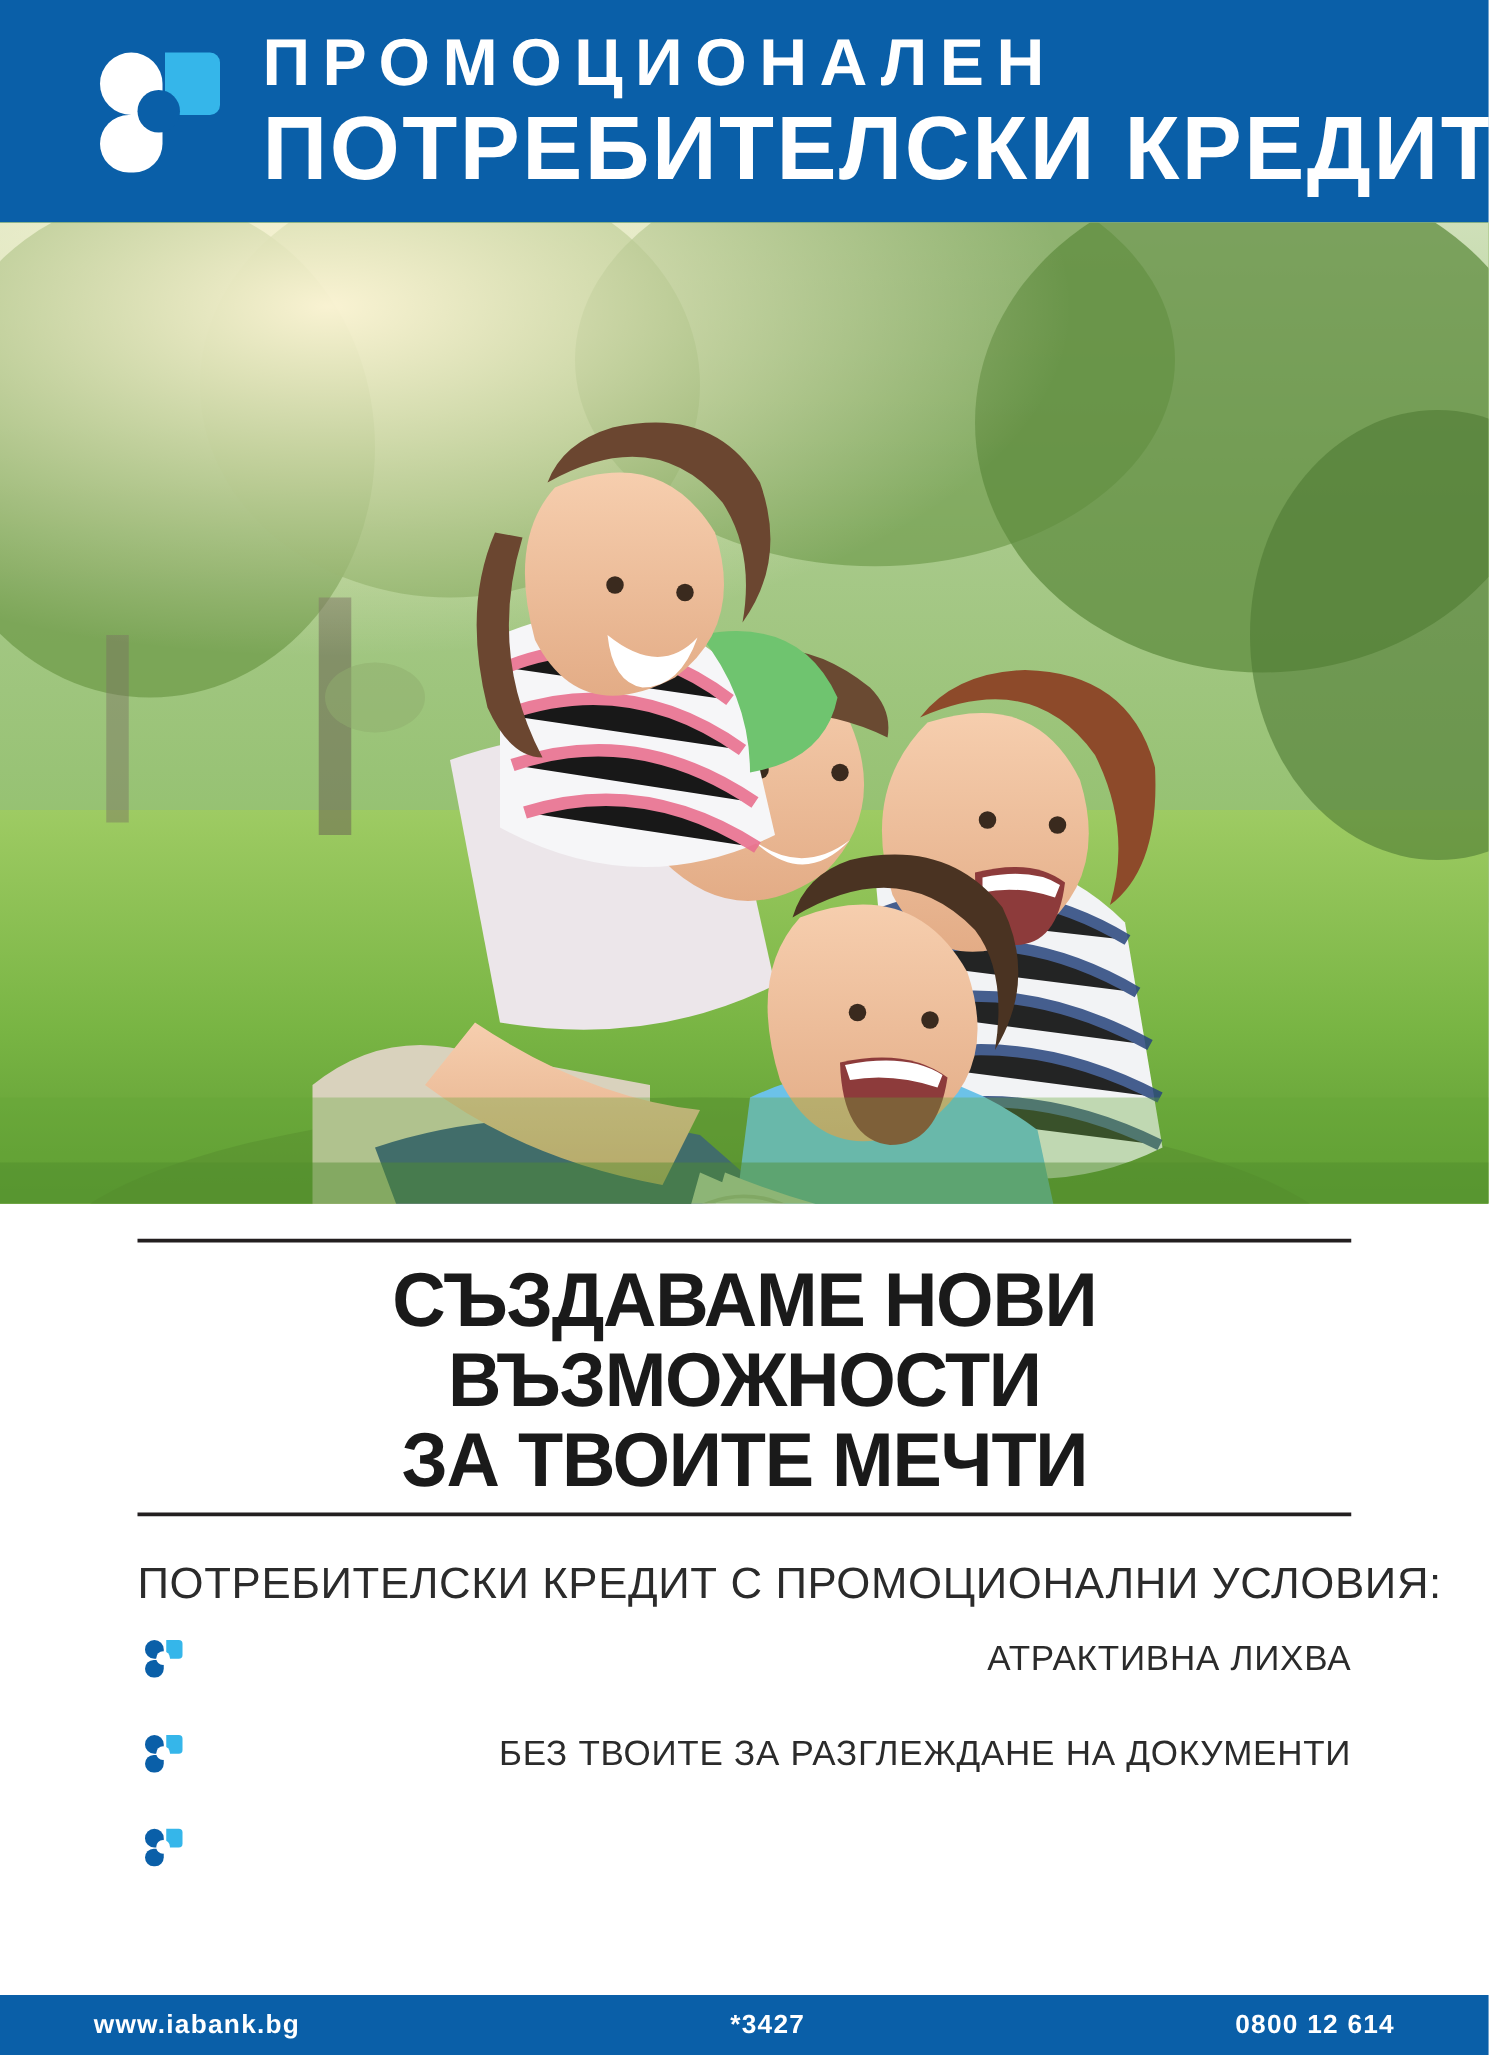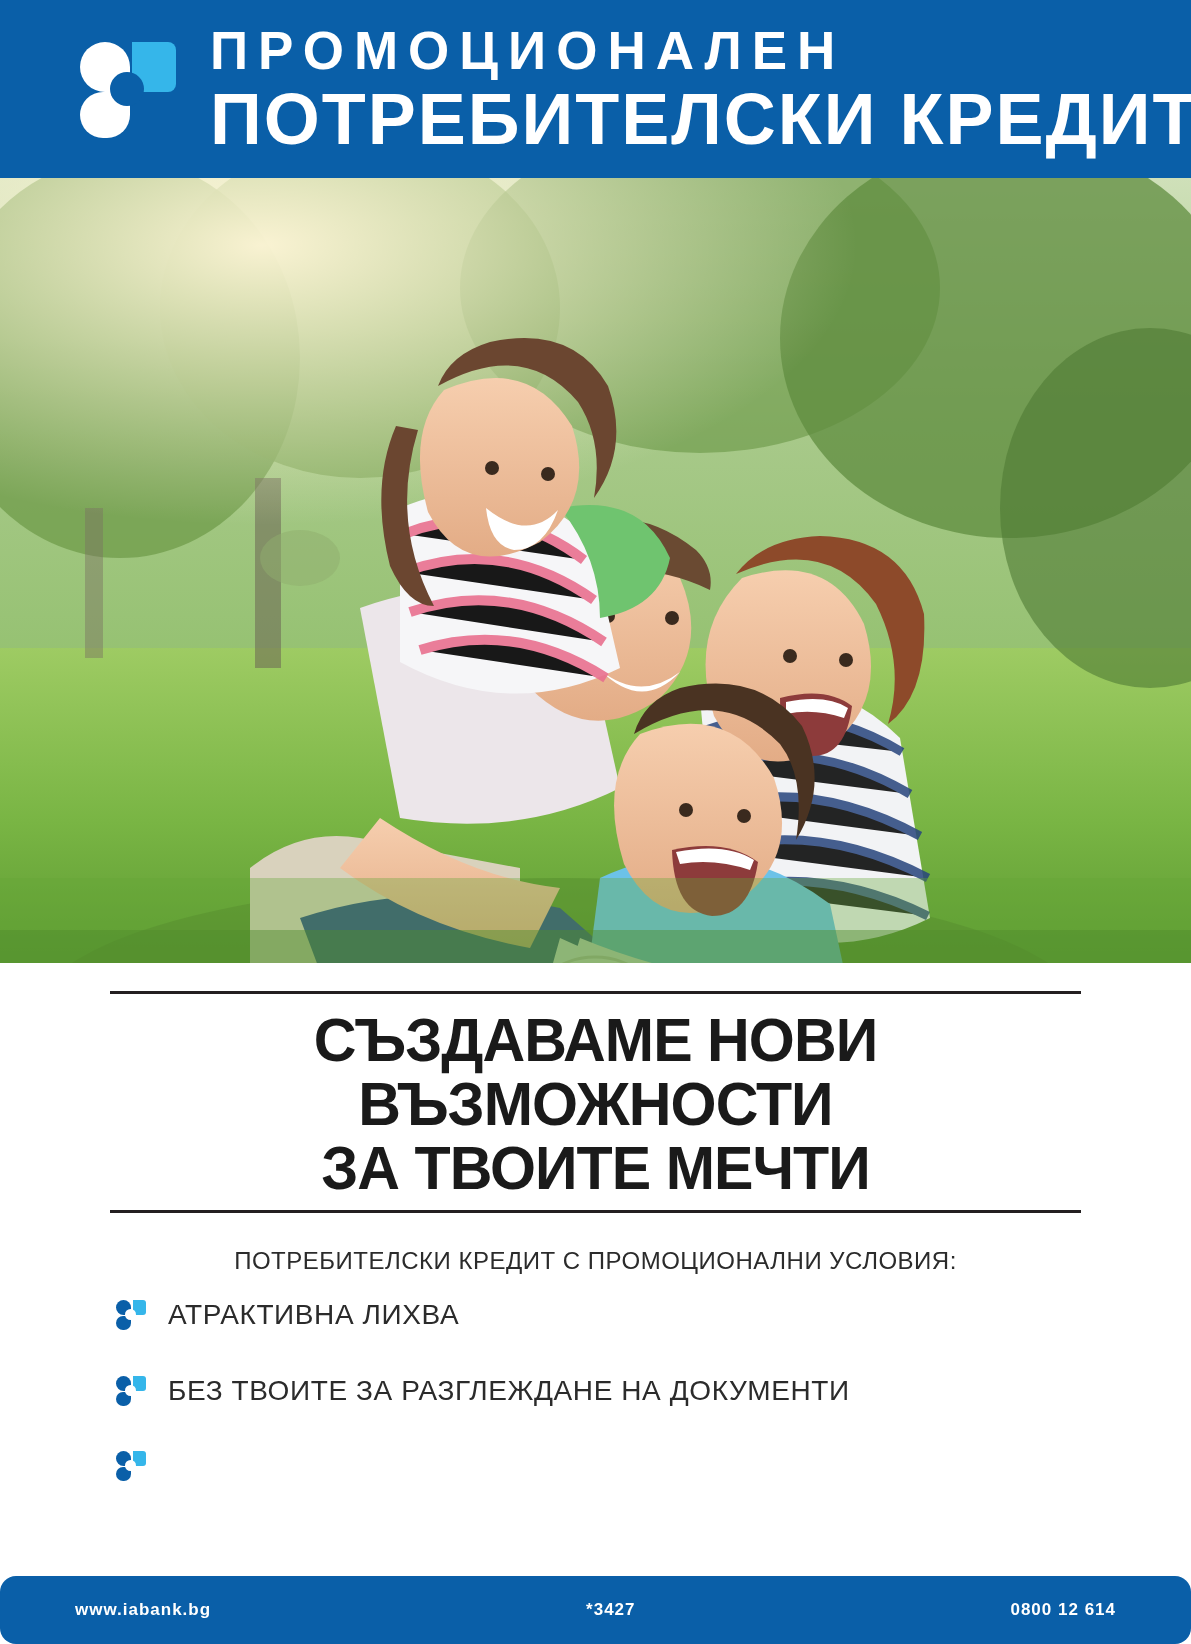--- a/index.html
+++ b/index.html
@@ -120,35 +120,36 @@
     line-height: 1.05;
     letter-spacing: -1px;
     padding: 14px 0 10px 0;
     font-family: "Liberation Sans", sans-serif;
     transform: scaleX(0.97);
   }
   .headline .hl-2 { display: block; }
 
   .subhead {
     text-align: center;
-    font-size: 24px;
+    font-size: 35px;
     color: #2b2b2b;
     letter-spacing: 0.5px;
     padding: 34px 0 10px 0;
     white-space: nowrap;
   }
 
   .bullets {
     margin-top: 14px;
     padding-left: 6px;
   }
   .bullet {
     display: flex;
     align-items: center;
     margin-bottom: 44px;
+    justify-content: space-between;
   }
   .bullet-icon {
     width: 30px;
     height: 30px;
     position: relative;
     flex: 0 0 auto;
     margin-right: 22px;
   }
   .bullet-icon .bi-a {
     position: absolute; left: 0; top: 0;
@@ -175,32 +176,31 @@
     border-radius: 50%;
   }
   .bullet-text {
     font-size: 28px;
     color: #2b2b2b;
     letter-spacing: 0.6px;
   }
 
   
   .footer {
-    height: 68px;
+    height: 48px;
     background: #0a5fa8;
     color: #ffffff;
     display: flex;
     align-items: center;
     justify-content: space-between;
     padding: 0 75px;
     box-sizing: border-box;
     font-weight: bold;
-    font-size: 17px;
+    font-size: 21px;
     letter-spacing: 1px;
-    border-radius: 16px;
   }
   .footer-mid { flex: 0 0 auto; }
 </style>
 </head>
 <body>
 
 <div class="poster">
 
   <div class="header">
     <div class="logo-mark">

